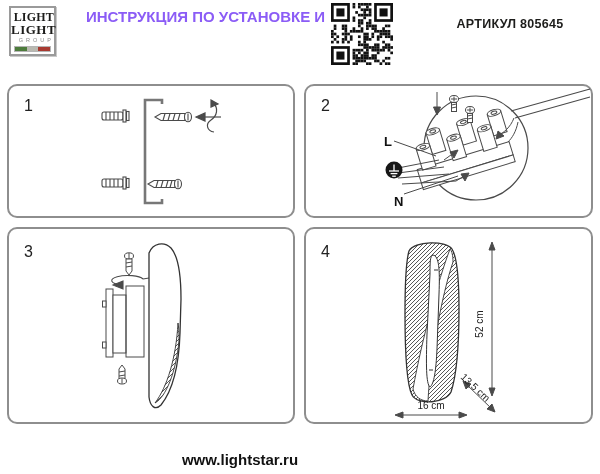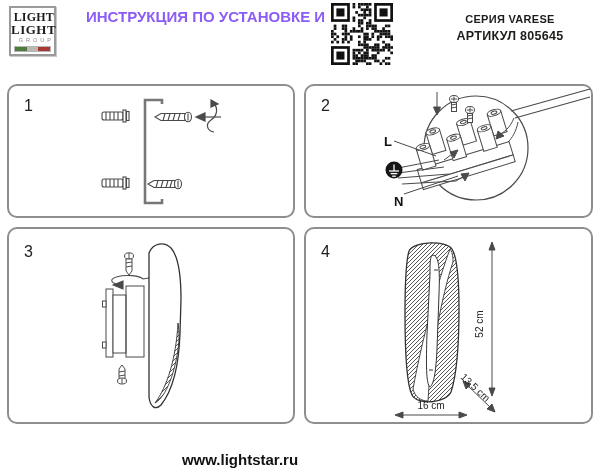--- a/index.html
+++ b/index.html
@@ -231,21 +231,20 @@
       <rect x="56.61" y="59.30" width="2.70" height="2.70" fill="#111"></rect>
       <rect x="1.35" y="1.35" width="16.17" height="16.17" fill="none" stroke="#111" stroke-width="2.70"></rect>
       <rect x="5.39" y="5.39" width="8.09" height="8.09" fill="#111"></rect>
       <rect x="44.48" y="1.35" width="16.17" height="16.17" fill="none" stroke="#111" stroke-width="2.70"></rect>
       <rect x="48.52" y="5.39" width="8.09" height="8.09" fill="#111"></rect>
       <rect x="1.35" y="44.48" width="16.17" height="16.17" fill="none" stroke="#111" stroke-width="2.70"></rect>
       <rect x="5.39" y="48.52" width="8.09" height="8.09" fill="#111"></rect>
     </svg>
 
   <div class="series-block">
-    <div class="series">СЕРИЯ VARESE</div>
     <div class="article">АРТИКУЛ 805645</div>
   </div>
 
   <div class="panel p1">
     <svg viewBox="0 0 284 130">
 
       <g class="ln" stroke-width="1.1">
         <rect x="93" y="26" width="21" height="8" rx="2" fill="#fff"></rect>
         <line x1="97" y1="26" x2="97" y2="34"></line>
           <line x1="101" y1="26" x2="101" y2="34"></line>

